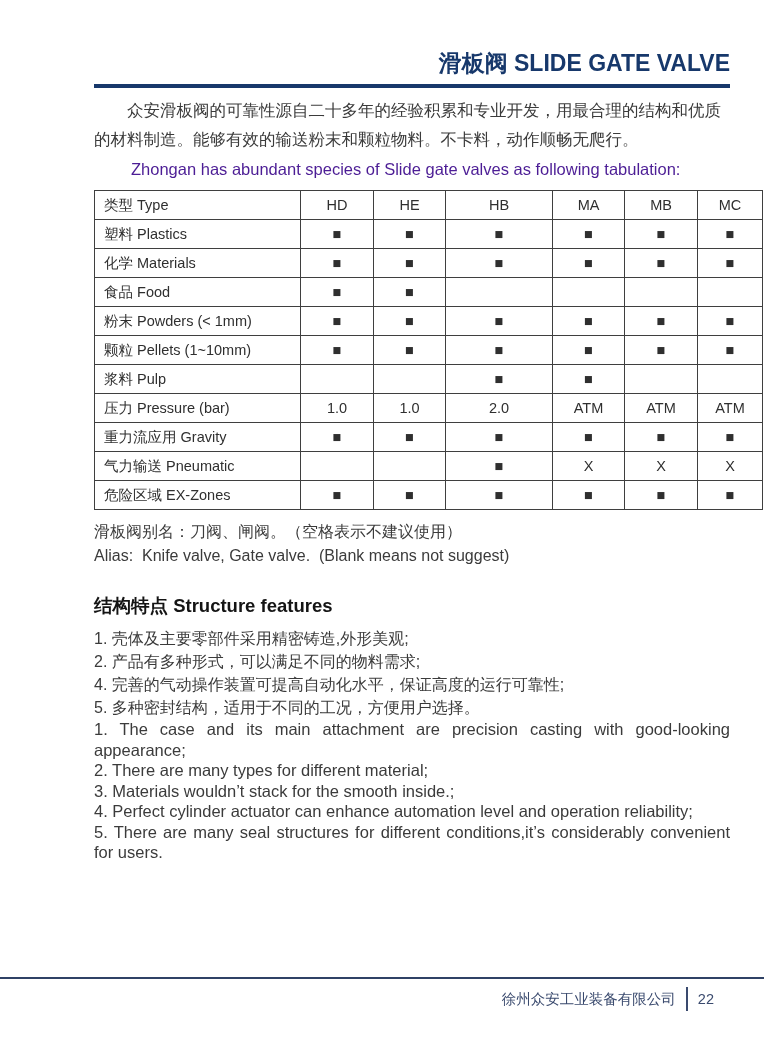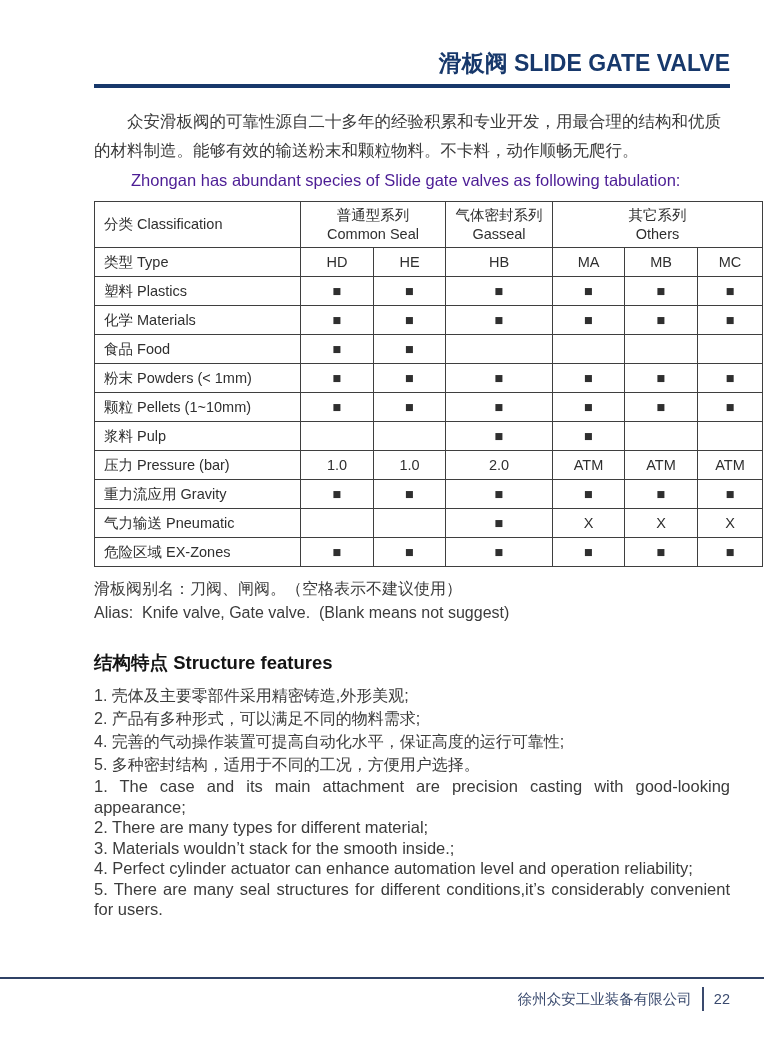--- a/index.html
+++ b/index.html
@@ -18,21 +18,21 @@
     text-align:right;
     font-size:23px;
     font-weight:bold;
     color:#17386b;
     line-height:27px;
   }
   .title-rule { height:4px; background:#17386b; margin-top:7px; }
 
   
   .intro-cn {
-    margin-top:19px;
+    margin-top:8px;
     font-size:16.5px;
     line-height:29px;
     text-indent:2em;
     color:#3b3b3b;
   }
   .intro-en {
     margin-top:2px;
     font-size:16.5px;
     line-height:26px;
     padding-left:37px;
@@ -76,21 +76,21 @@
 
   
   .footer-rule {
     position:absolute;
     left:0; top:977px;
     width:764px; height:2px;
     background:#2f4165;
   }
   .footer {
     position:absolute;
-    top:987px; right:50px;
+    top:987px; right:66px;
     display:flex; align-items:center;
     gap:10px;
     color:#3a4a6e;
     font-size:14.5px;
   }
   .footer .vbar { width:2px; height:24px; background:#3a4a6e; }
 </style>
 </head>
 <body>
 
@@ -107,35 +107,20 @@
       <colgroup>
         <col style="width:206px">
           <col style="width:73px">
           <col style="width:72px">
         <col style="width:107px">
           <col style="width:72px">
           <col style="width:73px">
           <col style="width:65px">
       </colgroup>
       <tbody>
-        <tr class="hdr1">
-          <td>分类 Classification</td>
-          <td class="c grp" colspan="2">
-            <div>普通型系列</div>
-            <div>Common Seal</div>
-          </td>
-          <td class="c grp">
-            <div>气体密封系列</div>
-            <div>Gasseal</div>
-          </td>
-          <td class="c grp" colspan="3">
-            <div>其它系列</div>
-            <div>Others</div>
-          </td>
-        </tr>
         <tr>
           <td>类型 Type</td>
           <td class="c">HD</td>
           <td class="c">HE</td>
           <td class="c">HB</td>
           <td class="c">MA</td>
           <td class="c">MB</td>
           <td class="c">MC</td>
         </tr>
 

